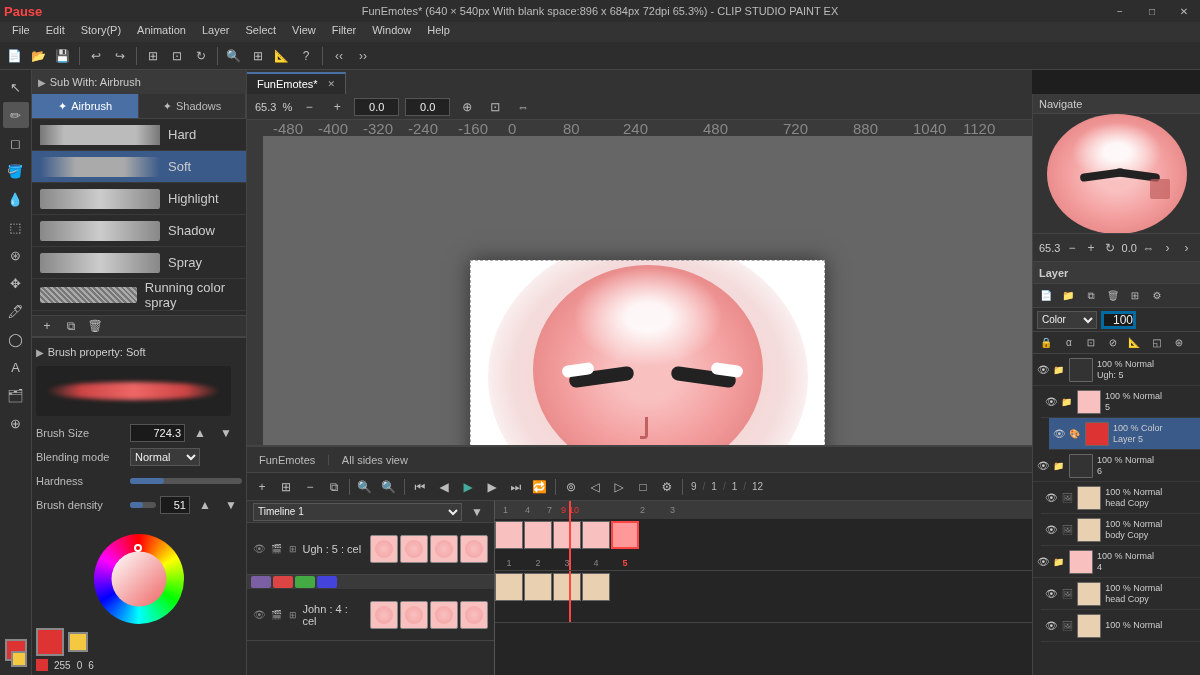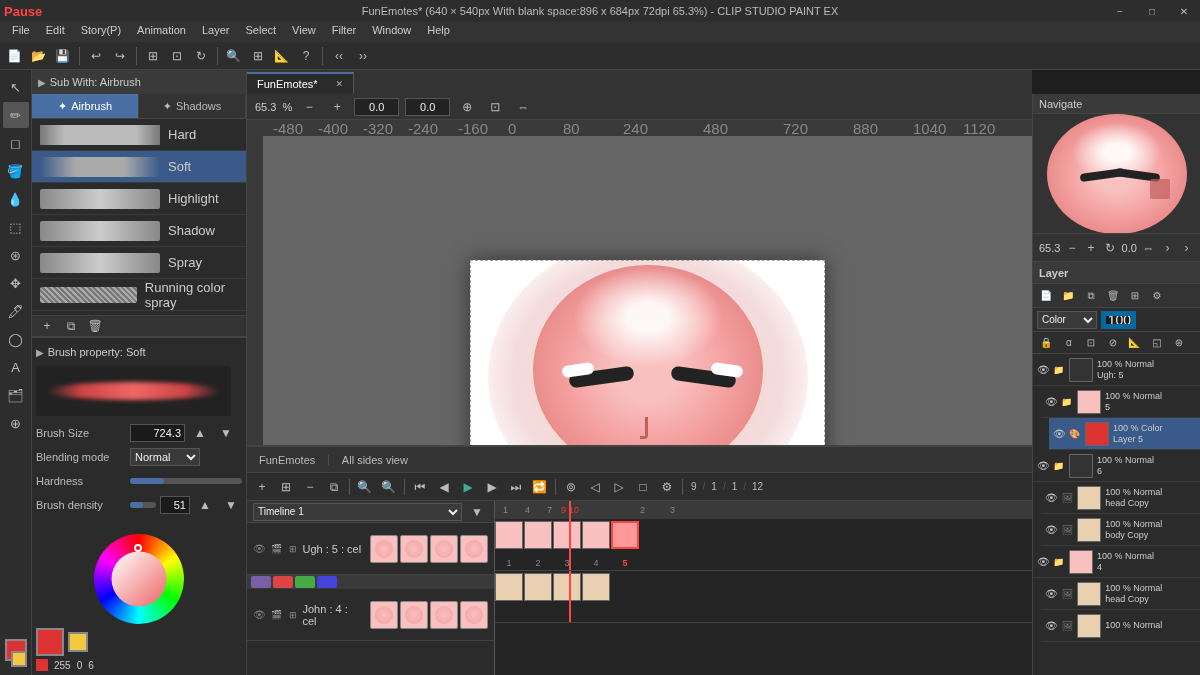--- a/index.html
+++ b/index.html
@@ -345,21 +345,21 @@
       height: 22px;
       padding: 0 10px;
       background: #444;
       border-top: 1px solid #555;
       border-right: 1px solid #555;
       display: flex;
       align-items: center;
       font-size: 11px;
       cursor: pointer;
       color: #eee;
-      gap: 18px;
+      gap: 10px;
     }
     .canvas-tab.active {
       background: #2b2b2b;
       border-top: 2px solid #4a6fa5;
       color: #fff;
     }
     #canvas-rulers-area {
       display: flex;
       flex: 1;
       overflow: hidden;
@@ -648,23 +648,23 @@
     .layer-blend-select {
       background: #3a3a3a;
       border: 1px solid #555;
       color: #eee;
       font-size: 10px;
       height: 18px;
       width: 60px;
     }
     .layer-opacity-input {
       background: #1a1a1a;
-      border: 5px solid #0369a1;
+      border: 3px solid #0369a1;
       color: #eee;
-      font-size: 14px;
+      font-size: 12px;
       height: 18px;
       width: 35px;
       text-align: right;
     }
     #layer-icon-bar {
       height: 22px;
       background: #2d2d2d;
       display: flex;
       align-items: center;
       padding: 0 4px;

